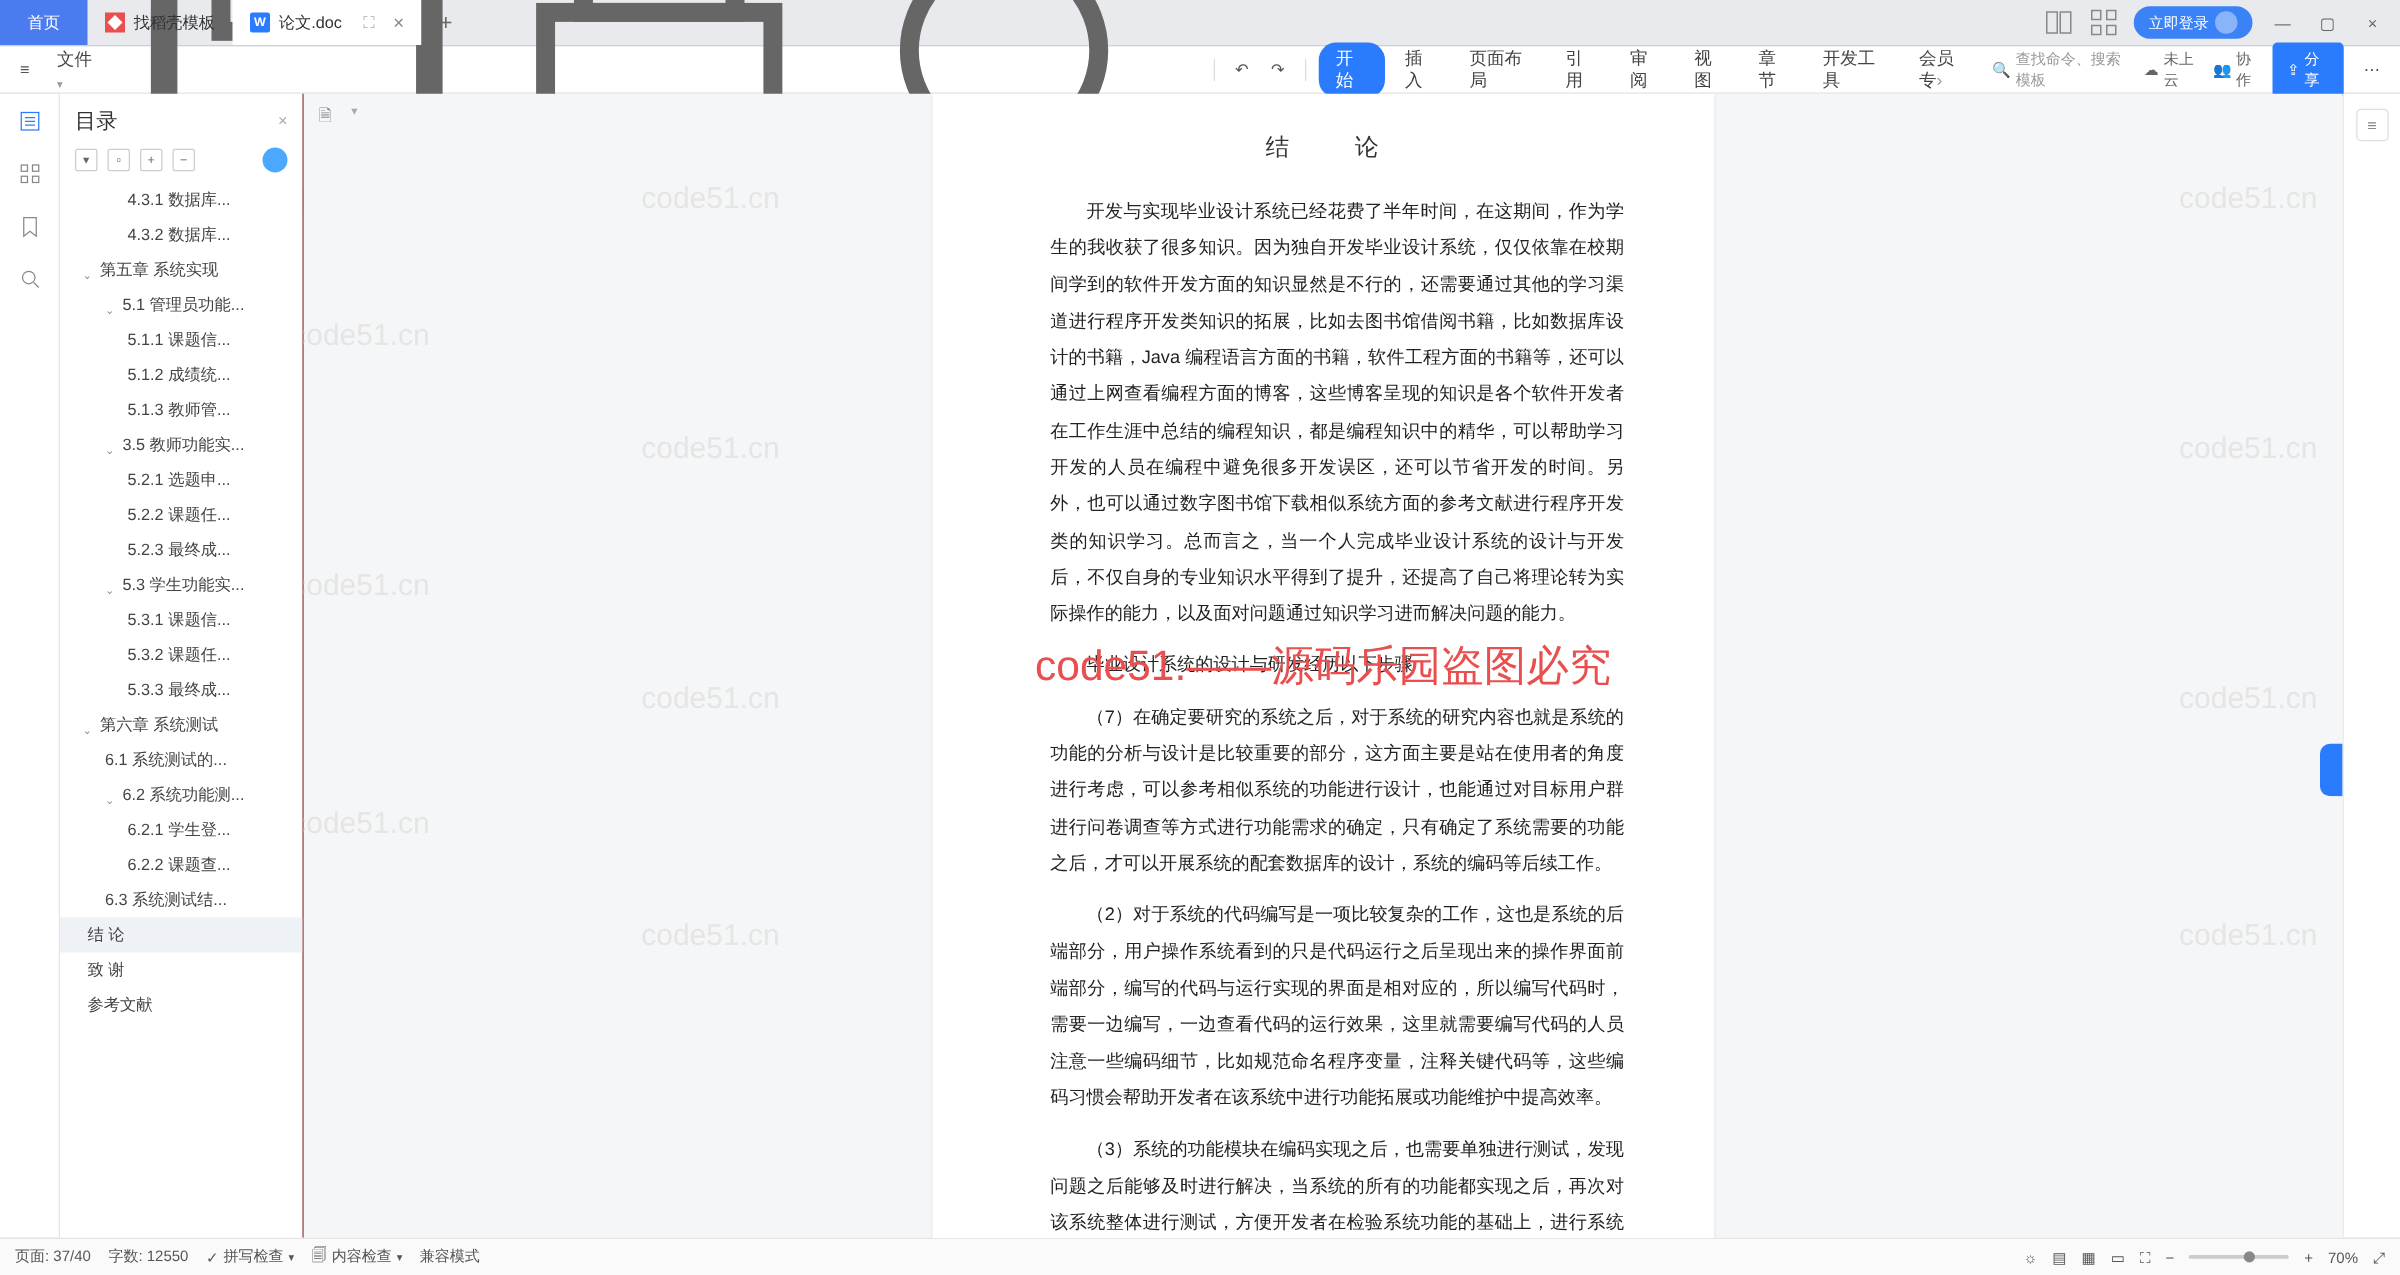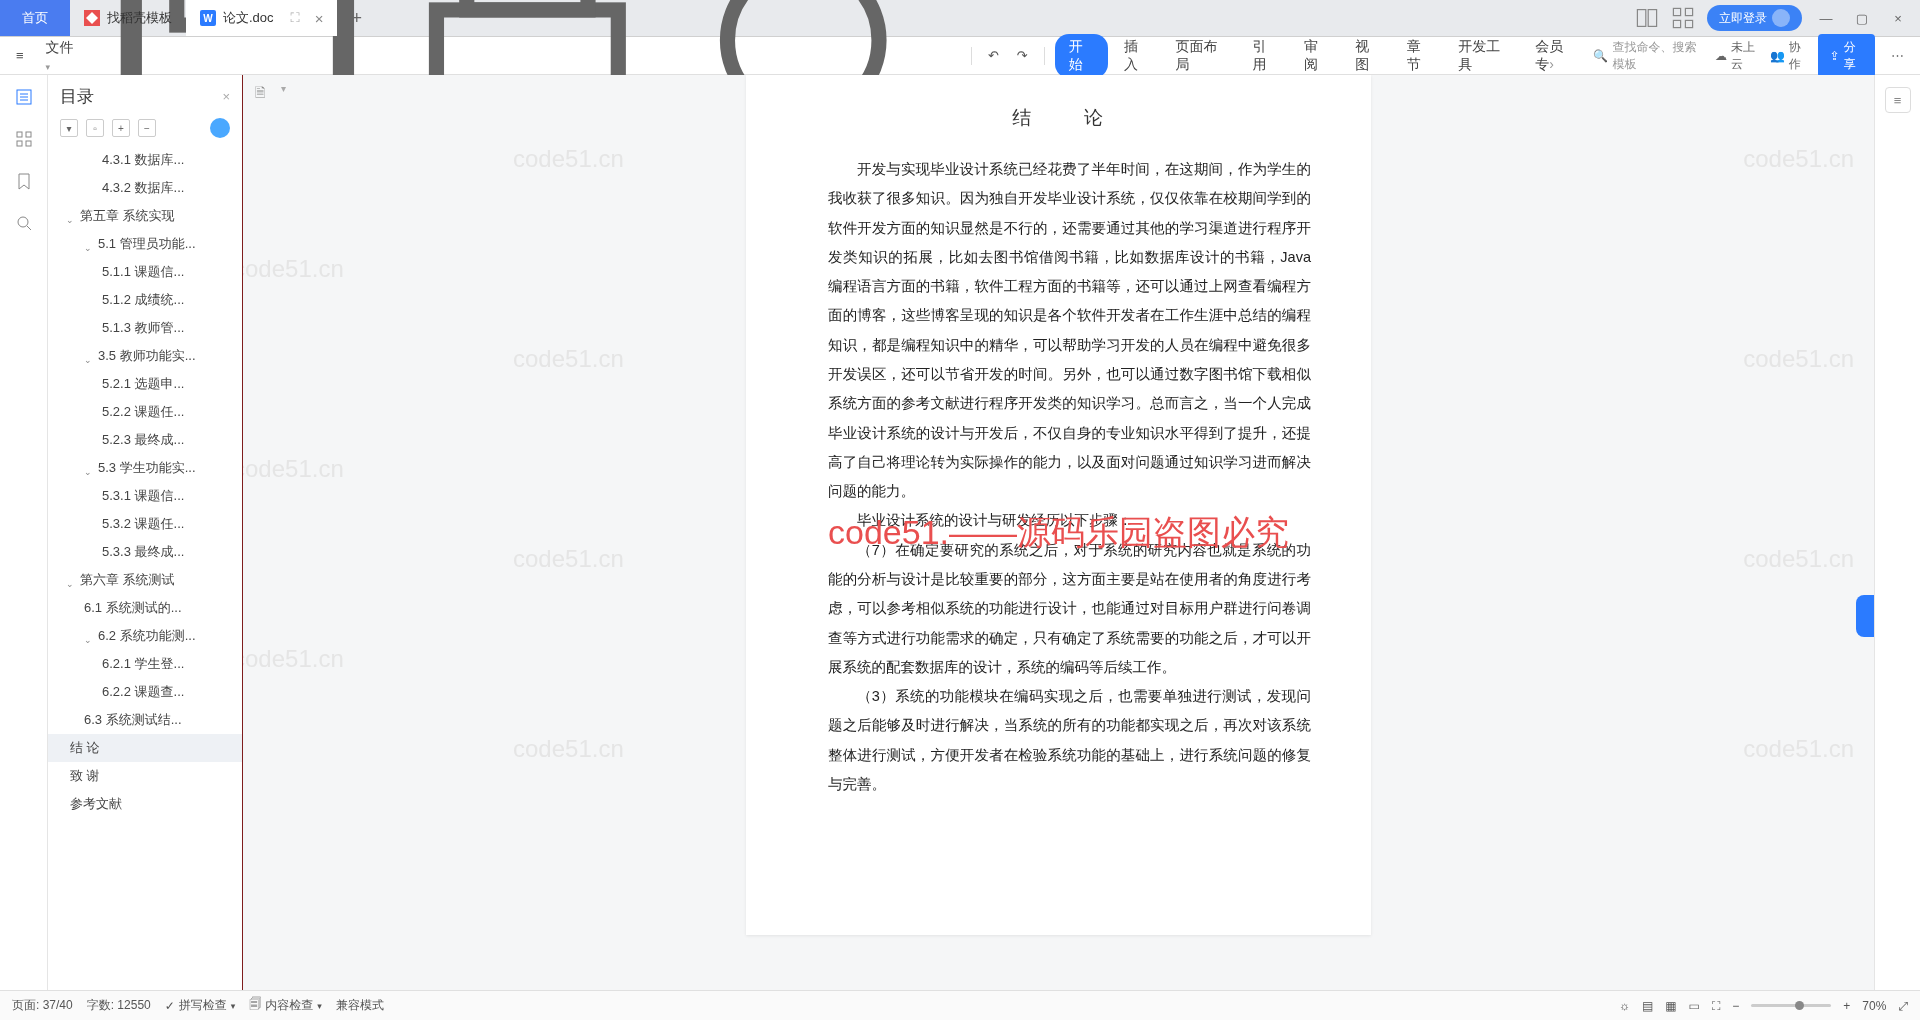--- a/index.html
+++ b/index.html
@@ -45,21 +45,21 @@
 .ol-item.l0{padding-left:22px}
 .ol-item.selected{background:#eef1f5}
 .ol-caret{font-size:9px;color:#888;width:10px}
 .doc-area{flex:1;background:#f5f6f7;position:relative;overflow:hidden}
 .doc-toolbar{position:absolute;left:12px;top:8px;display:flex;gap:6px}
 .doc-toolbar .db{width:20px;height:20px;color:#888}
 .page{width:625px;min-height:860px;background:#fff;margin:0 auto;padding:30px 60px 30px 82px;box-shadow:0 1px 3px rgba(0,0,0,0.08);position:relative}
 .page-wrap{height:100%;overflow-y:auto;padding-top:0}
 .doc-title{text-align:center;font-size:19px;font-weight:500;letter-spacing:24px;margin-bottom:24px;font-family:SimSun,serif}
 .doc-body{font-family:SimSun,"宋体",serif;font-size:14.5px;line-height:2.02;text-align:justify;color:#222}
-.doc-body p{text-indent:2em;margin:0}
+.doc-body p{text-indent:2em;margin:12px}
 .watermark-center{position:absolute;left:50%;top:50%;transform:translate(-50%,-50%);color:#e94f4f;font-size:34px;font-weight:400;white-space:nowrap;z-index:5;pointer-events:none}
 .wm-bg{position:absolute;color:#e5e5e5;font-size:24px;pointer-events:none;z-index:0;font-weight:400}
 .rightrail{width:46px;border-left:1px solid #e5e5e5;display:flex;flex-direction:column;align-items:center;padding-top:12px}
 .rr-btn{width:26px;height:26px;border:1px solid #ddd;border-radius:4px;display:flex;align-items:center;justify-content:center;color:#888}
 .feedback-tab{position:absolute;right:0;top:520px;width:18px;height:42px;background:#2b7bff;border-radius:8px 0 0 8px}
 .statusbar{height:30px;border-top:1px solid #e0e0e0;display:flex;align-items:center;padding:12px 12px;gap:14px;font-size:12px;color:#555;background:#fafafa}
 .sb-item{display:flex;align-items:center;gap:4px}
 .sb-right{margin-left:auto;display:flex;align-items:center;gap:12px}
 .zoom-slider{width:80px;height:3px;background:#ccc;position:relative;border-radius:2px}
 .zoom-thumb{position:absolute;width:9px;height:9px;background:#888;border-radius:50%;top:-3px;left:55%}
@@ -312,20 +312,21 @@
 
     <div class="watermark-center">code51.——源码乐园盗图必究</div>
 
     <div class="page-wrap">
       <div class="page">
         <div class="doc-title">结  论</div>
         <div class="doc-body">
           <p>开发与实现毕业设计系统已经花费了半年时间，在这期间，作为学生的我收获了很多知识。因为独自开发毕业设计系统，仅仅依靠在校期间学到的软件开发方面的知识显然是不行的，还需要通过其他的学习渠道进行程序开发类知识的拓展，比如去图书馆借阅书籍，比如数据库设计的书籍，Java 编程语言方面的书籍，软件工程方面的书籍等，还可以通过上网查看编程方面的博客，这些博客呈现的知识是各个软件开发者在工作生涯中总结的编程知识，都是编程知识中的精华，可以帮助学习开发的人员在编程中避免很多开发误区，还可以节省开发的时间。另外，也可以通过数字图书馆下载相似系统方面的参考文献进行程序开发类的知识学习。总而言之，当一个人完成毕业设计系统的设计与开发后，不仅自身的专业知识水平得到了提升，还提高了自己将理论转为实际操作的能力，以及面对问题通过知识学习进而解决问题的能力。</p>
           <p>毕业设计系统的设计与研发经历以下步骤：</p>
           <p>（7）在确定要研究的系统之后，对于系统的研究内容也就是系统的功能的分析与设计是比较重要的部分，这方面主要是站在使用者的角度进行考虑，可以参考相似系统的功能进行设计，也能通过对目标用户群进行问卷调查等方式进行功能需求的确定，只有确定了系统需要的功能之后，才可以开展系统的配套数据库的设计，系统的编码等后续工作。</p>
+          <p>（2）对于系统的代码编写是一项比较复杂的工作，这也是系统的后端部分，用户操作系统看到的只是代码运行之后呈现出来的操作界面前端部分，编写的代码与运行实现的界面是相对应的，所以编写代码时，需要一边编写，一边查看代码的运行效果，这里就需要编写代码的人员注意一些编码细节，比如规范命名程序变量，注释关键代码等，这些编码习惯会帮助开发者在该系统中进行功能拓展或功能维护中提高效率。</p>
           <p>（3）系统的功能模块在编码实现之后，也需要单独进行测试，发现问题之后能够及时进行解决，当系统的所有的功能都实现之后，再次对该系统整体进行测试，方便开发者在检验系统功能的基础上，进行系统问题的修复与完善。</p>
         </div>
       </div>
     </div>
     <div class="feedback-tab"></div>
   </div>
 
   <div class="rightrail">
     <div class="rr-btn">≡</div>
   </div>

